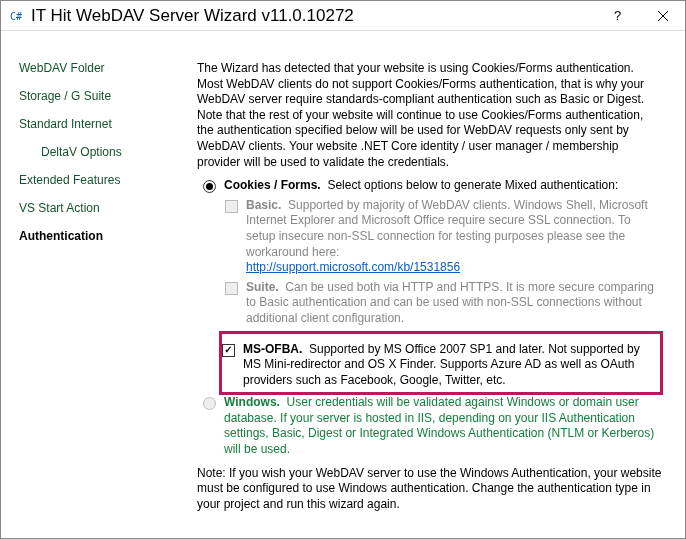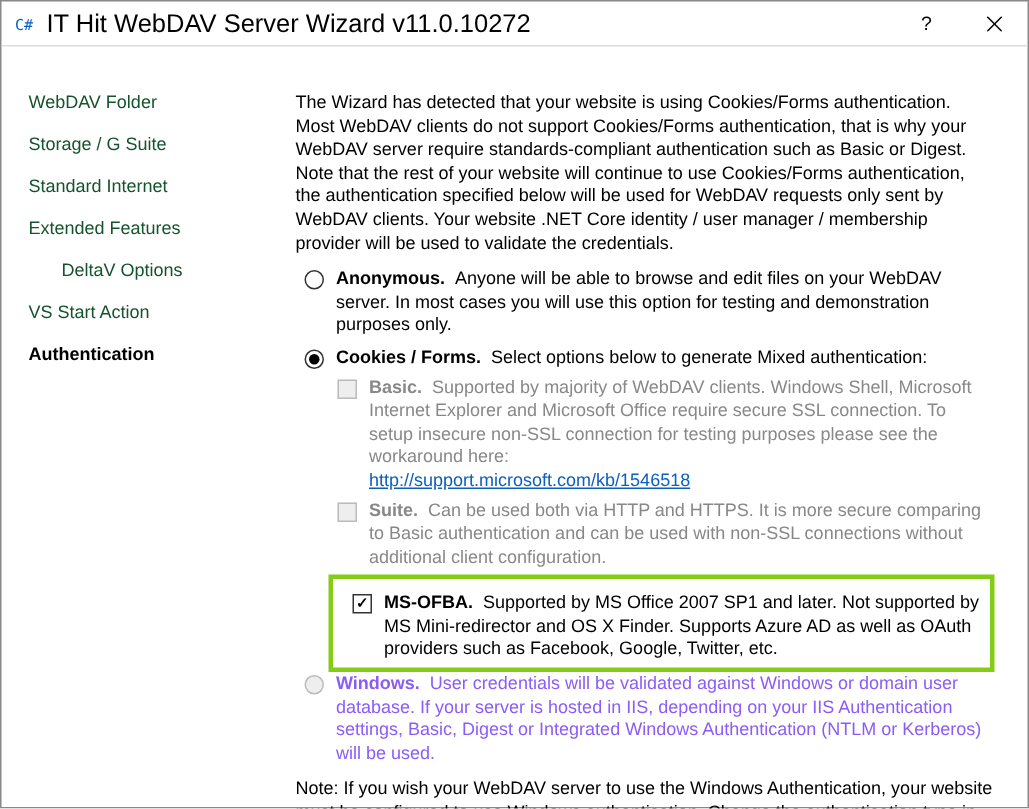--- a/index.html
+++ b/index.html
@@ -24,23 +24,23 @@
   .radio-label b { font-weight: bold; }
   .sub-checks { margin-left: 28px; margin-top: 4px; }
   .check-row { display: flex; align-items: flex-start; margin-top: 4px; }
   .check-row .c-ctl { width: 13px; height: 13px; border: 1px solid #333; margin: 2px 8px 0 0; flex-shrink: 0; display: flex; align-items: center; justify-content: center; background: #fff; font-size: 10px; line-height: 1; }
   .check-row .c-ctl.disabled { border-color: #bbb; background: #eee; }
   .check-row .c-ctl.checked::after { content: "✓"; color: #000; font-weight: bold; }
   .check-text { font-size: 12px; color: #888; }
   .check-text b { font-weight: bold; color: #888; }
   .check-row.enabled .check-text, .check-row.enabled .check-text b { color: #000; }
   .link { color: #0a5fbf; text-decoration: underline; }
-  .highlight-box { border: 3px solid #84cc16; margin: 4px 0 0 22px; padding: 4px 4px 4px 13px; }
+  .highlight-box { border: 3px solid #be185d; margin: 4px 0 0 22px; padding: 4px 4px 4px 0; }
   .note { margin-top: 8px; }
-  .disabled-txt { color: #8b5cf6; }
+  .disabled-txt { color: #15803d; }
 </style>
 </head>
 <body>
 
 <div class="window">
   <div class="titlebar">
     <span class="icon">
       <svg width="14" height="14" viewBox="0 0 14 14">
           <text x="0" y="11" font-size="10" fill="#0a5fbf" font-family="monospace">C#</text>
         </svg>
@@ -57,49 +57,43 @@
           <line x1="10" y1="0" x2="0" y2="10" stroke="#000" stroke-width="1"></line>
         </svg>
     </div>
   </div>
 
   <div class="body">
     <div class="sidebar">
       <div class="side-item">WebDAV Folder</div>
       <div class="side-item">Storage / G Suite</div>
       <div class="side-item">Standard Internet</div>
+      <div class="side-item side-sub">DeltaV Options</div>
       <div class="side-item">Extended Features</div>
-      <div class="side-item side-sub">DeltaV Options</div>
       <div class="side-item">VS Start Action</div>
       <div class="side-item active">Authentication</div>
     </div>
 
     <div class="content">
       <div class="intro">The Wizard has detected that your website is using Cookies/Forms authentication. Most WebDAV clients do not support Cookies/Forms authentication, that is why your WebDAV server require standards-compliant authentication such as Basic or Digest. Note that the rest of your website will continue to use Cookies/Forms authentication, the authentication specified below will be used for WebDAV requests only sent by WebDAV clients. Your website .NET Core identity / user manager / membership provider will be used to validate the credentials.</div>
 
-      <div class="radio-row">
-        <div class="r-ctl"></div>
-        <div class="radio-label">
-          <b>Anonymous.</b>&nbsp;&nbsp;<span>Anyone will be able to browse and edit files on your WebDAV server. In most cases you will use this option for testing and demonstration purposes only.</span>
-        </div>
-      </div>
 
       <div class="radio-row">
         <div class="r-ctl selected"></div>
         <div class="radio-label">
           <b>Cookies / Forms.</b>&nbsp;&nbsp;<span>Select options below to generate Mixed authentication:</span>
         </div>
       </div>
 
       <div class="sub-checks">
         <div class="check-row">
           <div class="c-ctl disabled"></div>
           <div class="check-text">
             <b>Basic.</b>&nbsp;&nbsp;<span>Supported by majority of WebDAV clients. Windows Shell, Microsoft Internet Explorer and Microsoft Office require secure SSL connection. To setup insecure non-SSL connection for testing purposes please see the workaround here:</span>
-            <br><a class="link">http://support.microsoft.com/kb/1546518</a>
+            <br><a class="link">http://support.microsoft.com/kb/1531856</a>
           </div>
         </div>
 
         <div class="check-row">
           <div class="c-ctl disabled"></div>
           <div class="check-text">
             <b>Suite.</b>&nbsp;&nbsp;<span>Can be used both via HTTP and HTTPS. It is more secure comparing to Basic authentication and can be used with non-SSL connections without additional client configuration.</span>
           </div>
         </div>
       </div>

